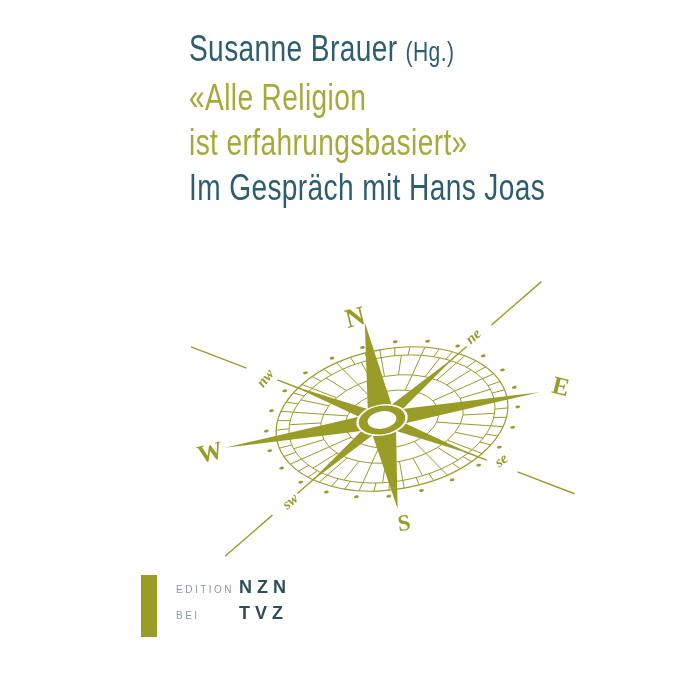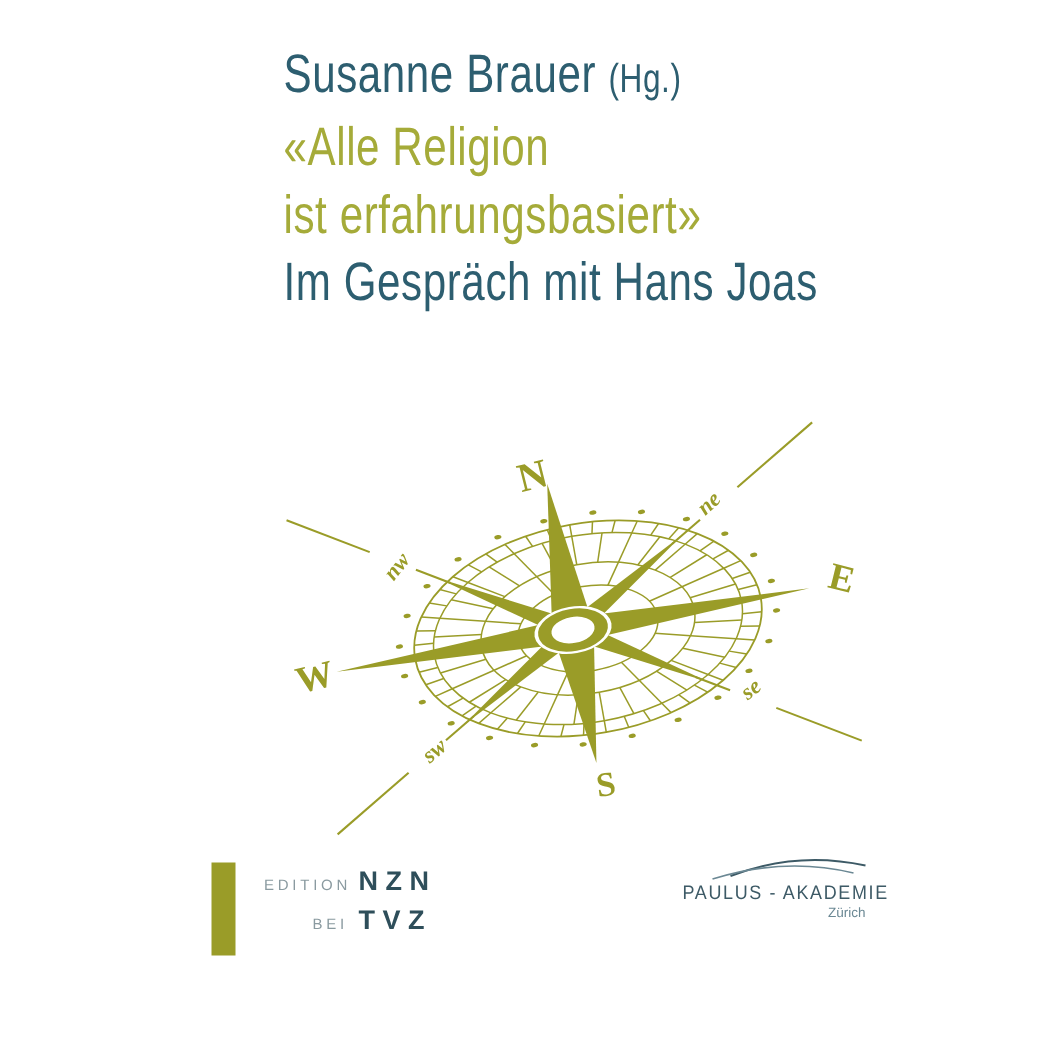--- a/index.html
+++ b/index.html
@@ -35,21 +35,21 @@
   .olive-bar{
     position:absolute;left:117px;top:575px;width:16px;height:62px;
     background:#9a9c28;
   }
   .nzn-logo{
     position:absolute;left:152px;top:577px;
     display:flex;flex-direction:column;gap:5px;
   }
   .nzn-row{display:flex;align-items:baseline;}
   .nzn-small{
-    display:inline-block;width:56px;text-align:right;
+    display:inline-block;width:56px;
     font-size:10px;letter-spacing:2.5px;color:#8a9aa0;font-weight:400;
   }
   .nzn-big{
     display:inline-block;margin-left:7px;
     font-size:18px;font-weight:bold;letter-spacing:5px;color:#2e4e5a;
   }
   
   .paulus-logo{
     position:absolute;left:431px;top:565px;width:128px;
     color:#3d5a66;
@@ -259,24 +259,16 @@
     <div class="nzn-row">
       <span class="nzn-small">EDITION</span>
       <span class="nzn-big">NZN</span>
     </div>
     <div class="nzn-row">
       <span class="nzn-small">BEI</span>
       <span class="nzn-big">TVZ</span>
     </div>
   </div>
 
-  <div class="paulus-logo">
-    <svg class="paulus-arcs" width="112" height="22" viewBox="0 0 112 22">
-      <path d="M14,19 Q58,2 104,12" fill="none" stroke="#3d5a66" stroke-width="1.3"></path>
-      <path d="M2,21 Q50,6 96,17" fill="none" stroke="#6b8894" stroke-width="1.1"></path>
-    </svg>
-    <div class="paulus-name">PAULUS - AKADEMIE</div>
-    <div class="paulus-city">Zürich</div>
-  </div>
 
   <div class="shadow-left"></div>
   <div class="shadow-right"></div>
 </div>
 
 </body></html>

